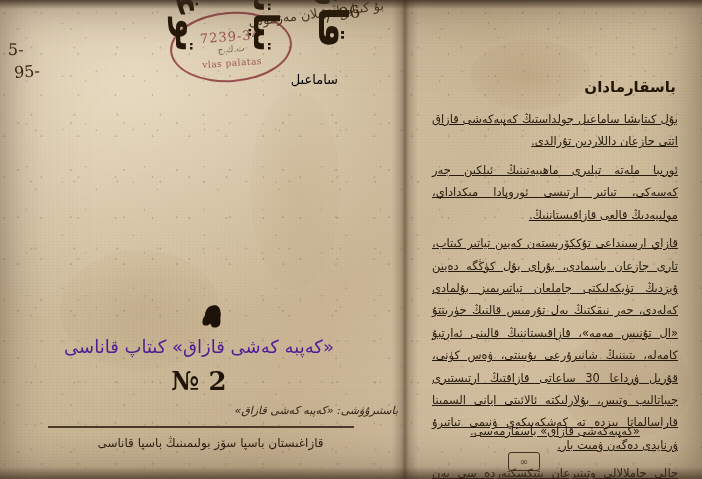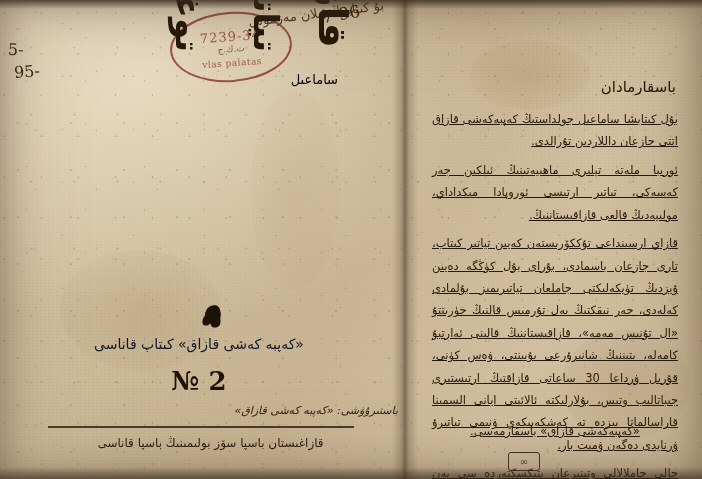--- a/index.html
+++ b/index.html
@@ -204,22 +204,22 @@
     box-shadow: 4px 6px 0 -3px #1c1208, -5px 7px 0 -4px #1c1208;
     transform: rotate(12deg);
   }
 
   
   #series-line {
     position: absolute;
     left: 0; right: 0;
     top: 336px;
     text-align: center;
-    font-size: 14px;
-    color: #0f172a;
+    font-size: 18px;
+    color: #4c1d95;
   }
 
   
   #issue-no {
     position: absolute;
     left: 0; right: 0;
     top: 366px;
     text-align: center;
     font-size: 26px;
     font-weight: bold;
@@ -265,21 +265,21 @@
     left: 418px; top: 0;
     width: 284px; height: 479px;
   }
 
   #rp-heading {
     position: absolute;
     right: 26px;
     top: 78px;
     font-size: 15px;
     color: #221607;
-    font-weight: normal;
+    font-weight: bold;
   }
 
   #rp-body {
     position: absolute;
     right: 24px;
     left: 14px;
     top: 108px;
     font-size: 11.5px;
     line-height: 1.95;
     color: #261a0c;

